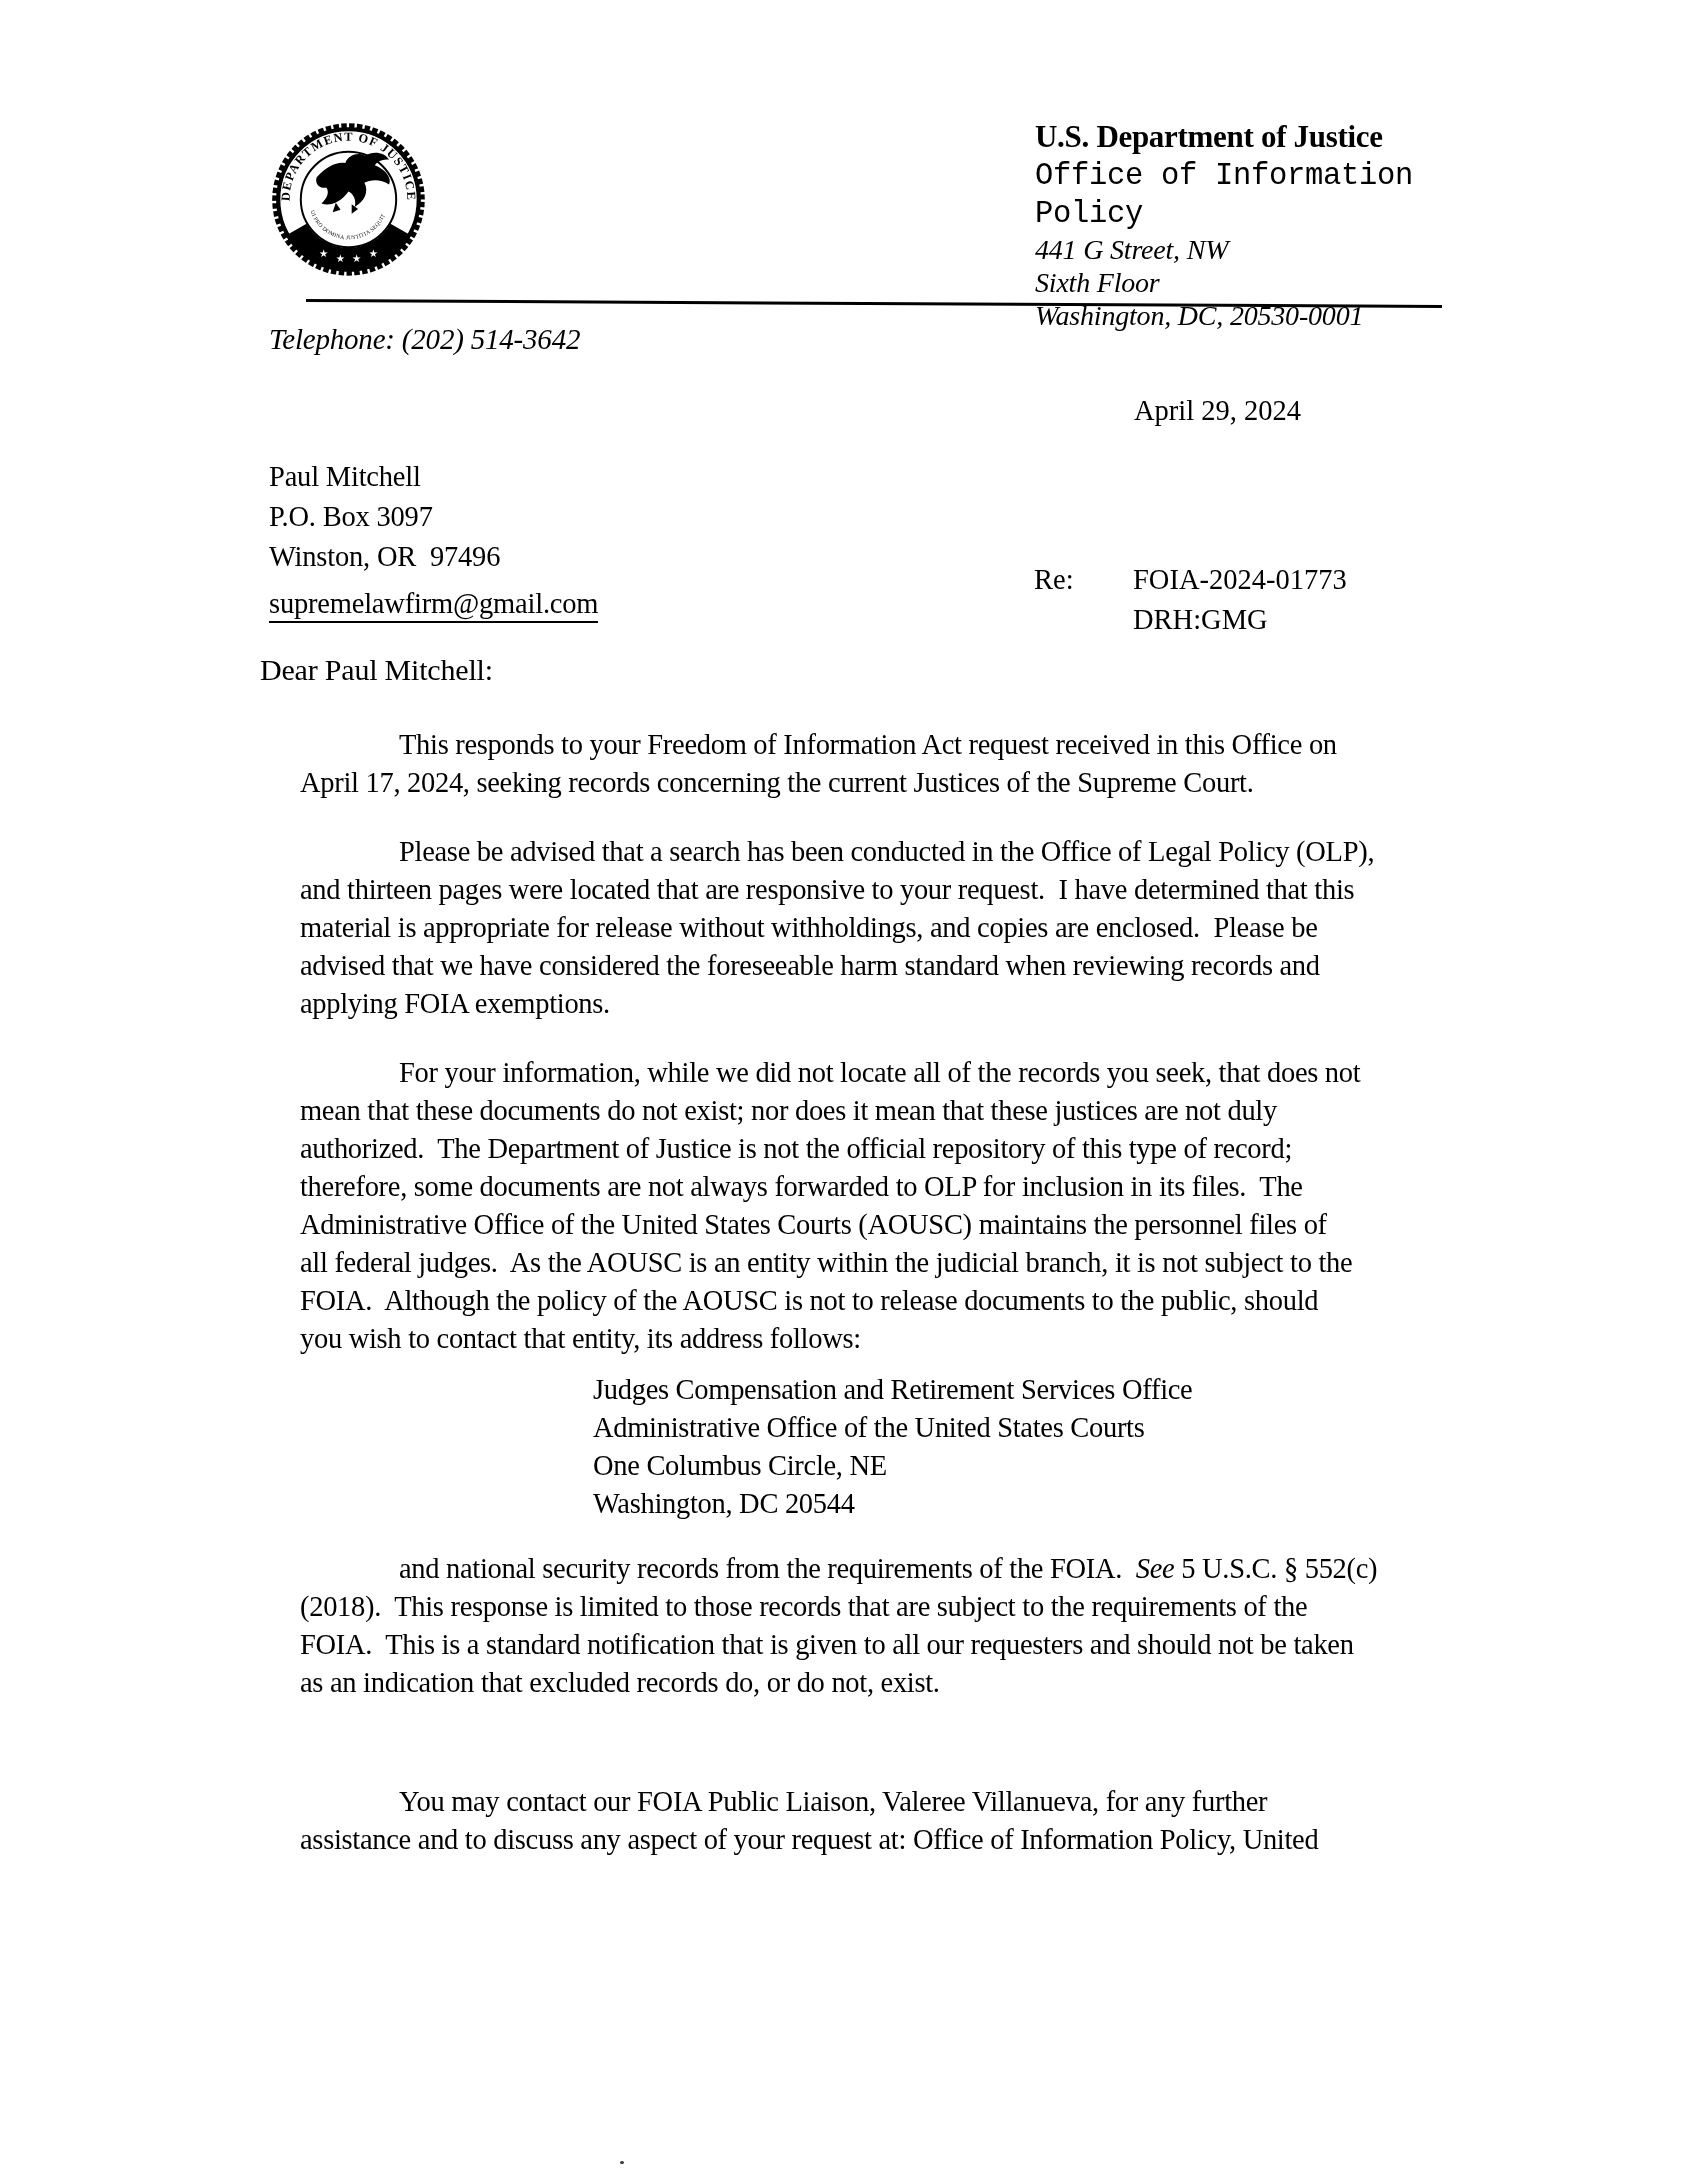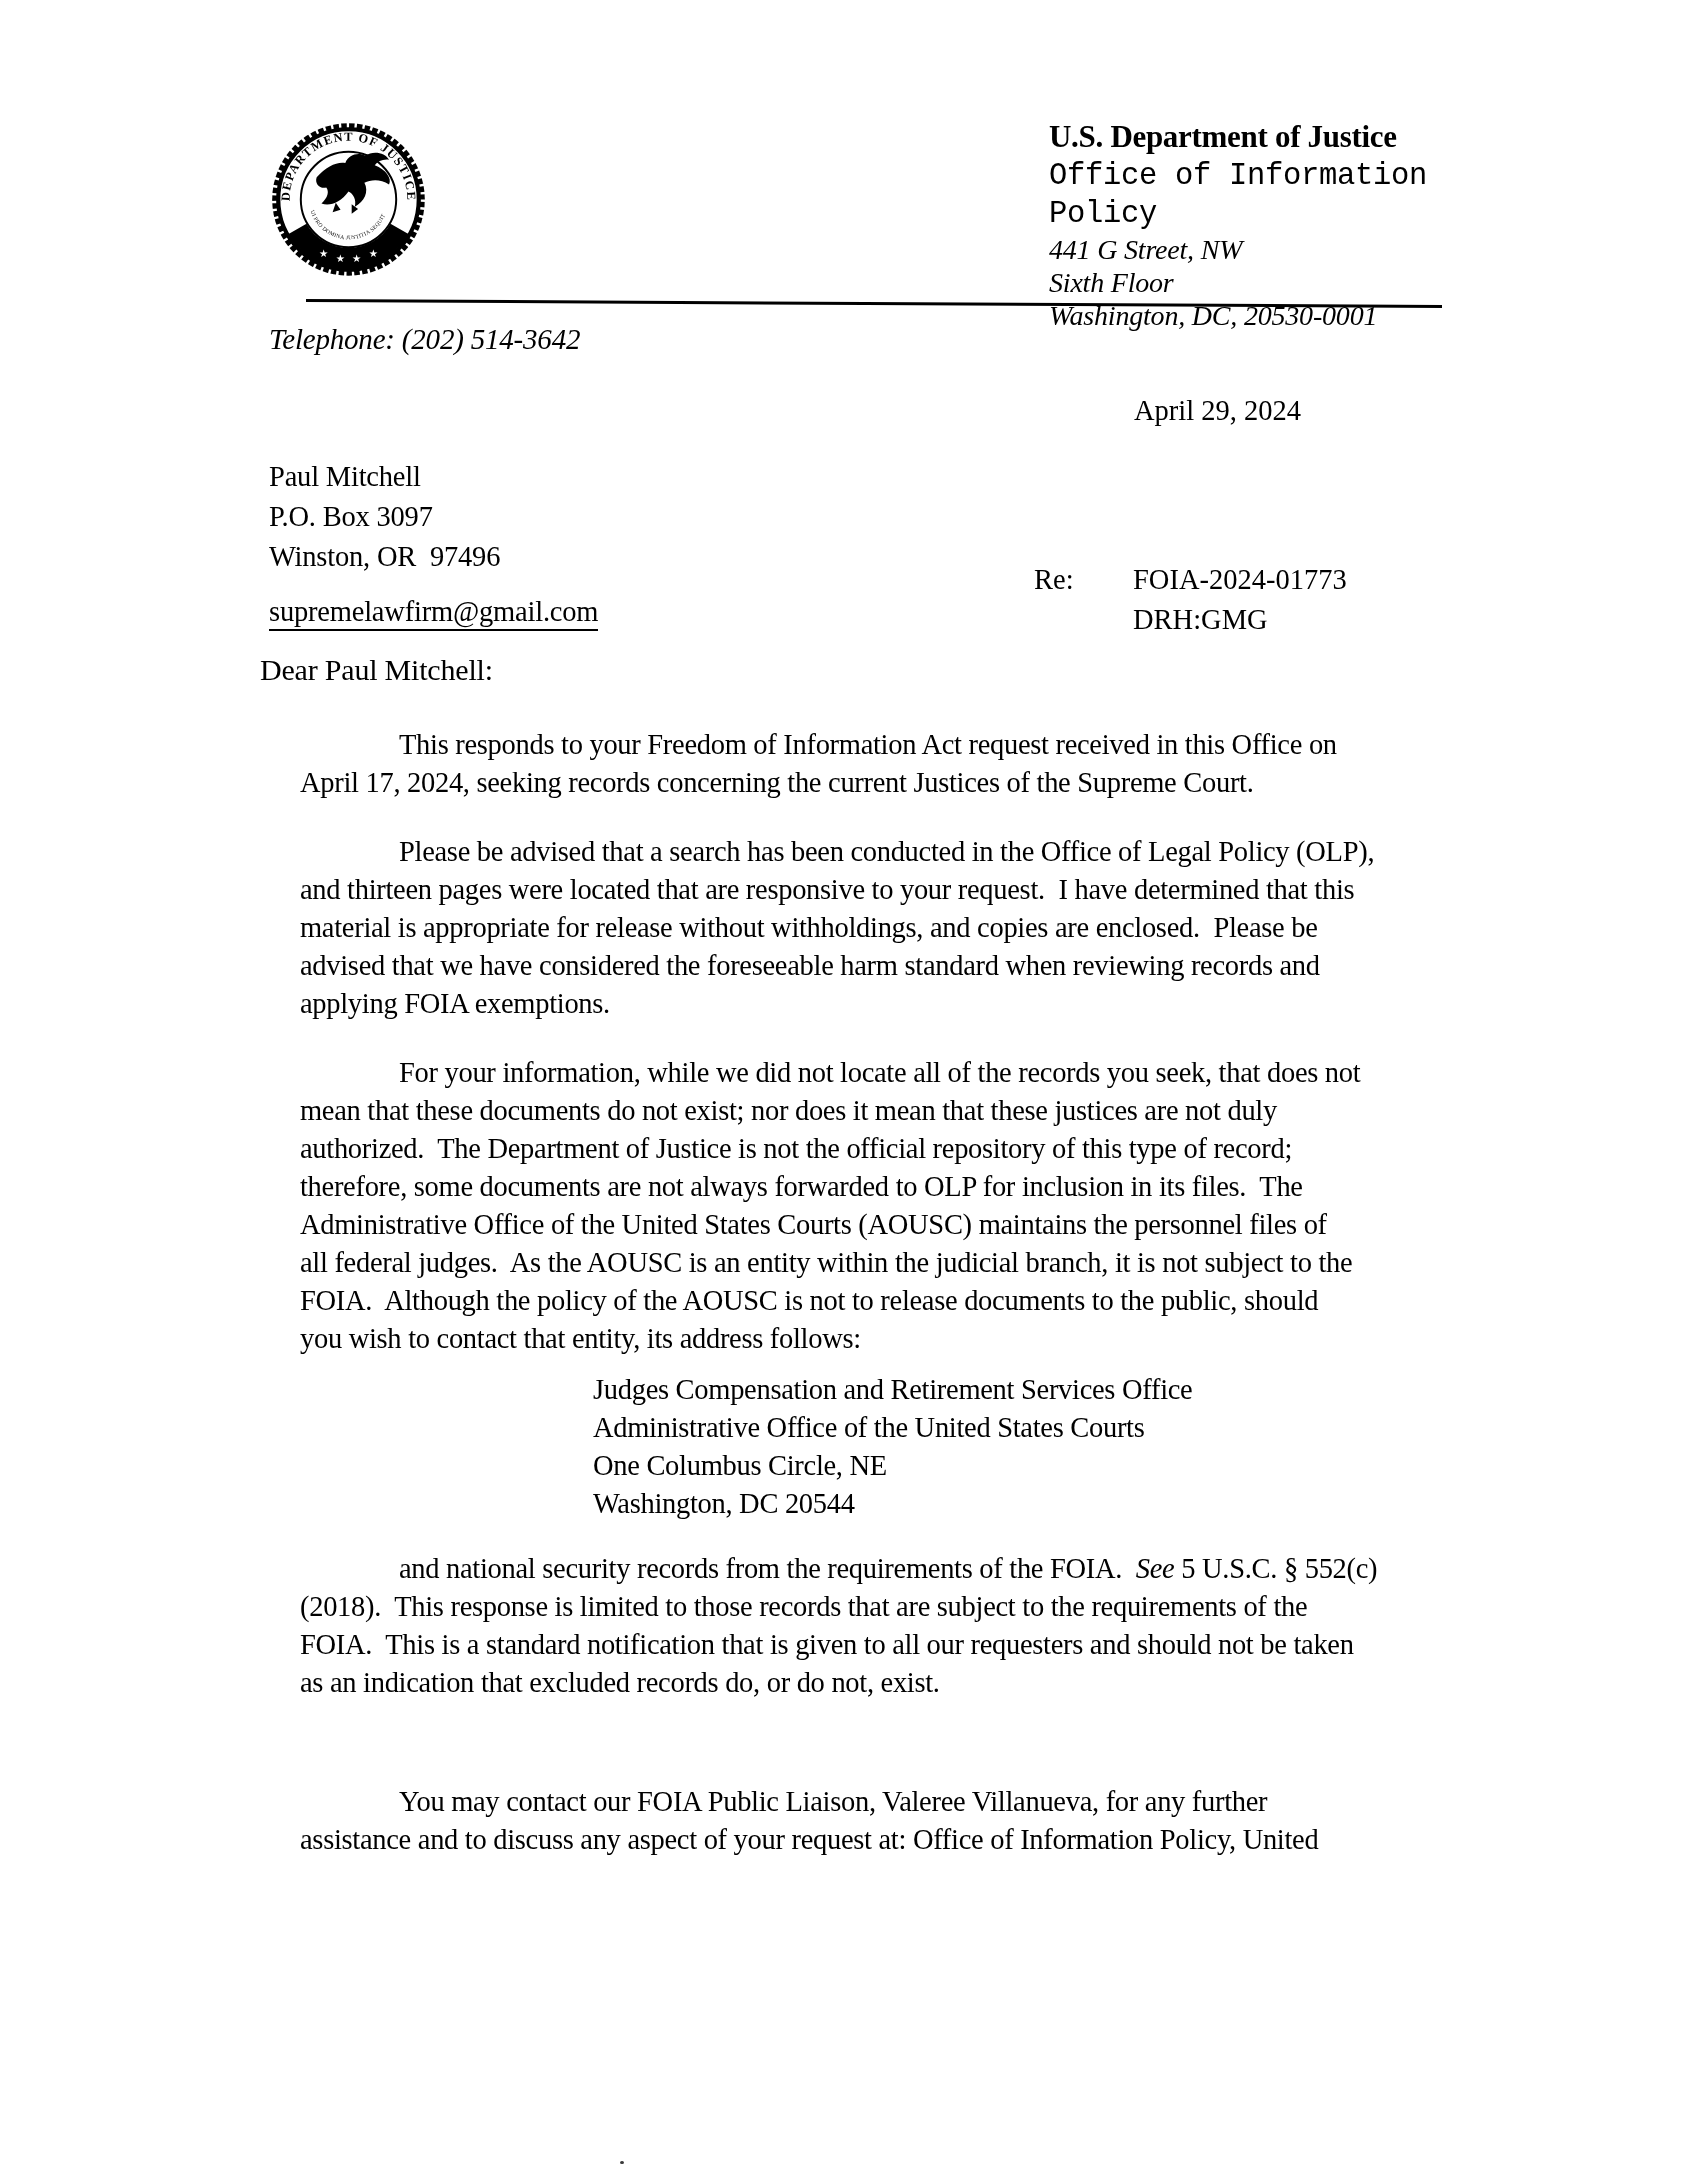--- a/index.html
+++ b/index.html
@@ -7,31 +7,31 @@
     position:relative;
     width:1689px;height:2183px;
     background:#ffffff;
     color:#000;
     font-family:"Liberation Serif","DejaVu Serif",serif;
     overflow:hidden;
   }
   .page *{box-sizing:border-box;}
   
   .seal{position:absolute;left:269px;top:120px;width:159px;height:159px;}
-  .hdr{position:absolute;left:1035px;top:117px;width:424px;margin-left:14px;}
+  .hdr{position:absolute;left:1035px;top:117px;width:424px;}
   .hdr-title{font-weight:bold;font-size:31px;line-height:40px;letter-spacing:-0.3px;}
   .hdr-office{font-size:30.5px;line-height:38px;letter-spacing:-0.3px;font-family:Liberation Mono, monospace;}
   .hdr-addr .line{font-style:italic;font-size:28px;line-height:33px;white-space:pre;letter-spacing:-0.2px;}
   .rule{position:absolute;left:306px;top:299px;width:1136px;height:3.3px;background:#000;transform:rotate(0.3deg);transform-origin:left center;}
   .tel{position:absolute;left:269px;top:323px;font-style:italic;font-size:29px;letter-spacing:-0.2px;white-space:pre;}
   
   .date{position:absolute;left:1134px;top:395px;font-size:28.5px;white-space:pre;}
   .recipient{position:absolute;left:269px;top:457px;font-size:28.5px;}
   .recipient > div{line-height:40px;white-space:pre;letter-spacing:-0.2px;}
-  .email{border-bottom:2.6px solid #000;display:inline-block;line-height:34px !important;margin-top:18px;}
+  .email{border-bottom:2.6px solid #000;display:inline-block;line-height:34px !important;margin-top:10px;}
   .re{position:absolute;left:1034px;top:538px;font-size:28.5px;margin-top:22px;}
   .re-row{display:flex;line-height:40px;white-space:pre;}
   .re-label{width:99px;}
   .salutation{position:absolute;left:260px;top:653px;font-size:30px;white-space:pre;letter-spacing:-0.2px;}
   
   .para,.addr{position:absolute;left:269px;width:1165px;font-size:28.5px;}
   .para .line,.addr .line{line-height:38px;white-space:pre;letter-spacing:-0.3px;margin-left:31px;}
   .para .line:first-child{text-indent:99px;}
   .it{font-style:italic;}
   .b0{top:726px;}

